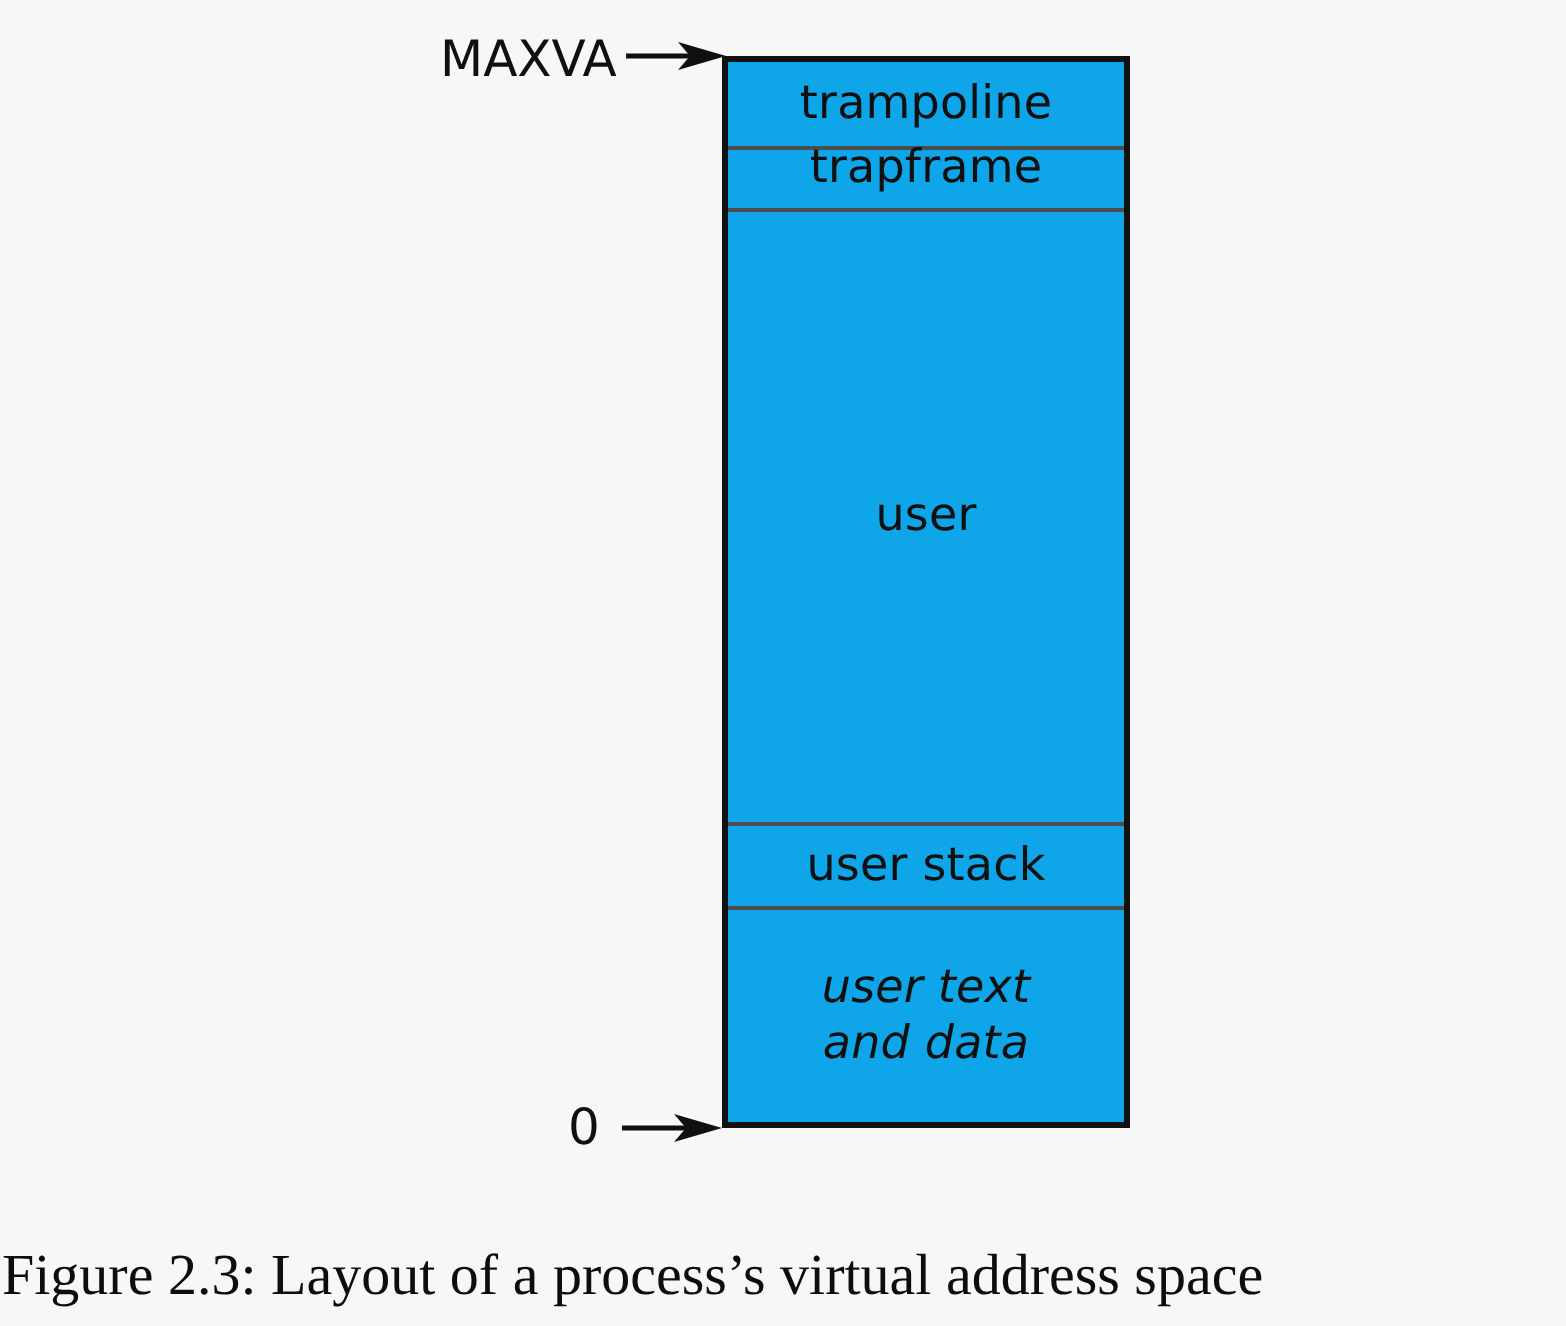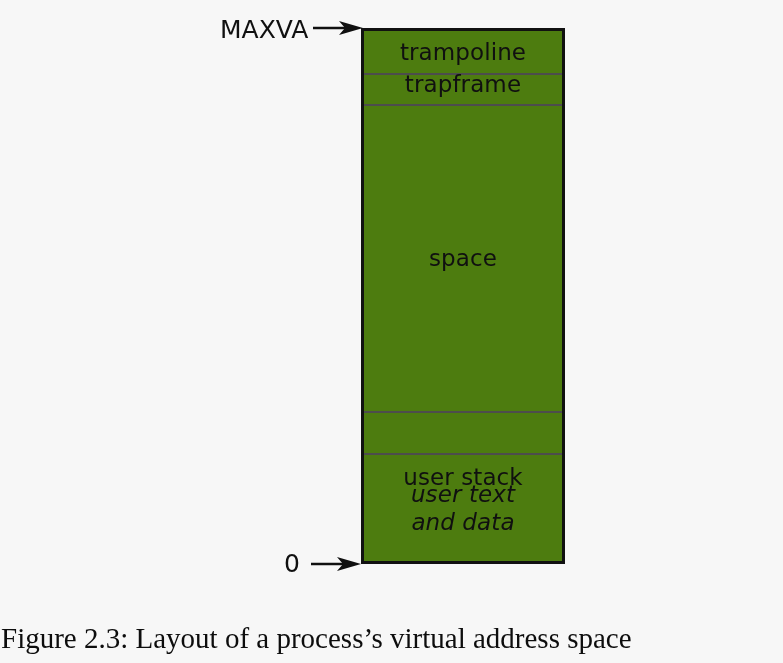--- a/index.html
+++ b/index.html
@@ -24,21 +24,21 @@
 
   
   .mem-box {
     position: absolute;
     left: 361px;
     top: 28px;
     width: 204px;
     height: 536px;
     border: 3px solid #111111;
     box-sizing: border-box;
-    background: #4d7c0f;
+    background: #0ea5e9;
   }
 
   .mem-seg {
     position: absolute;
     left: 0;
     width: 100%;
     box-sizing: border-box;
     display: flex;
     align-items: center;
     justify-content: center;
@@ -120,25 +120,25 @@
       <span class="seg-label">trampoline</span>
     </div>
     <div class="seg-divider" style="top:42px;"></div>
 
     <div class="mem-seg" style="top:44px; height:19px;">
       <span class="seg-label">trapframe</span>
     </div>
     <div class="seg-divider" style="top:73px;"></div>
 
     <div class="mem-seg" style="top:75px; height:305px;">
-      <span class="seg-label">space</span>
+      <span class="seg-label">user</span>
     </div>
     <div class="seg-divider" style="top:380px;"></div>
 
-    <div class="mem-seg" style="top:382px; height:40px;margin-top:44px;">
+    <div class="mem-seg" style="top:382px; height:40px;">
       <span class="seg-label">user stack</span>
     </div>
     <div class="seg-divider" style="top:422px;"></div>
 
     <div class="mem-seg" style="top:424px; height:106px;font-style:italic;">
       <span class="seg-label">user text
 and data</span>
     </div>
 
   </div>

